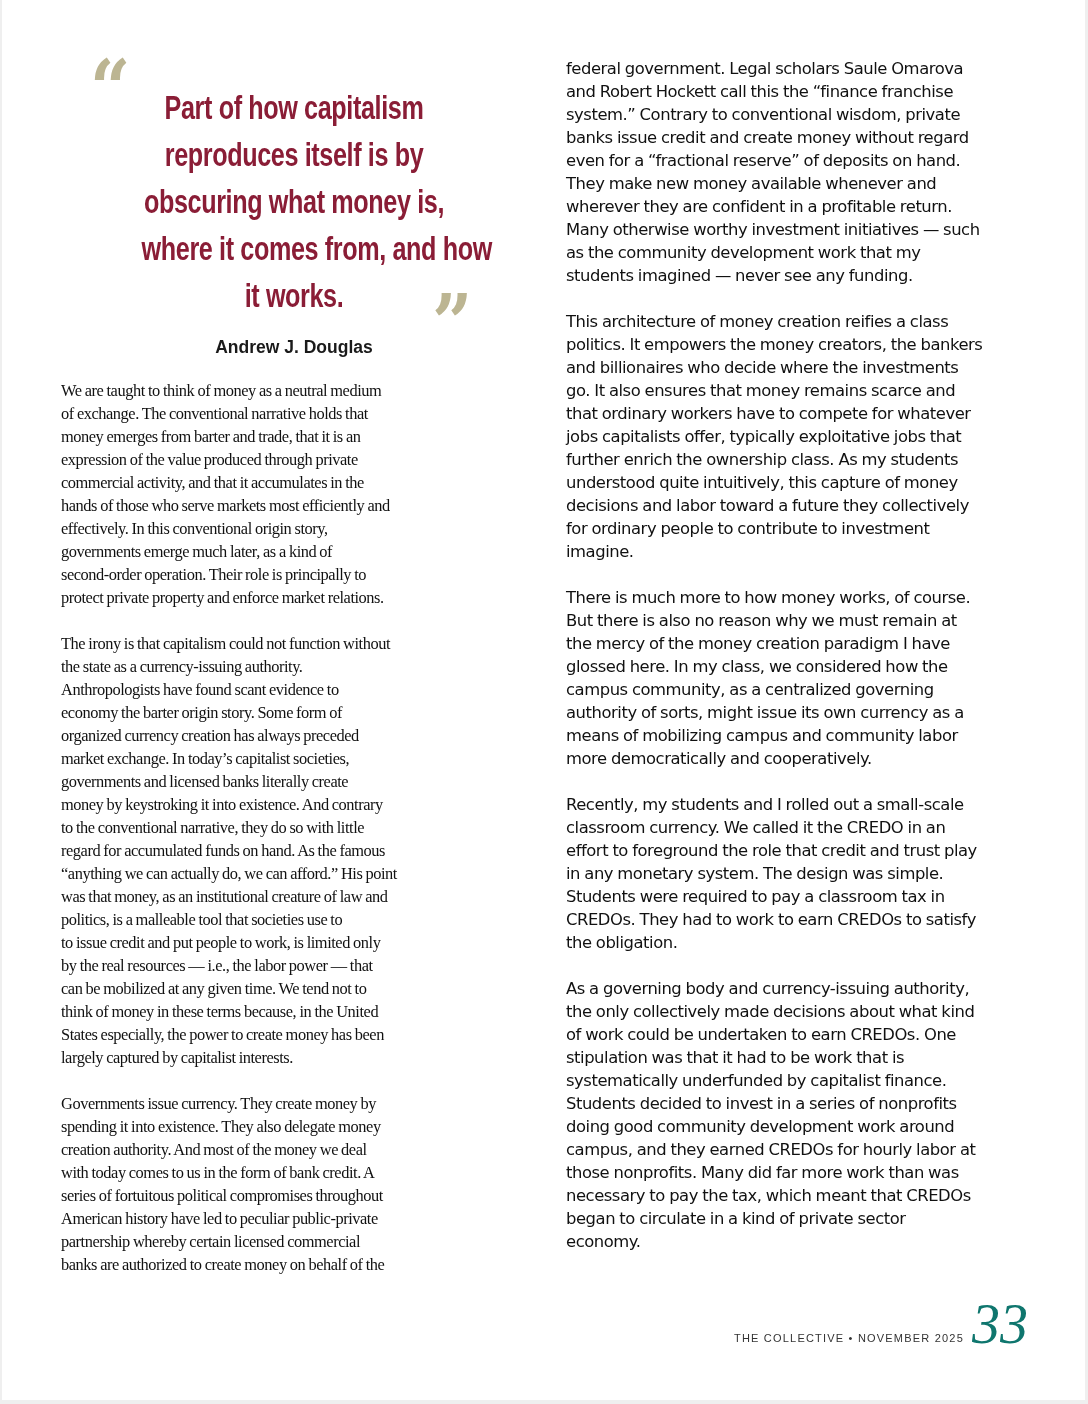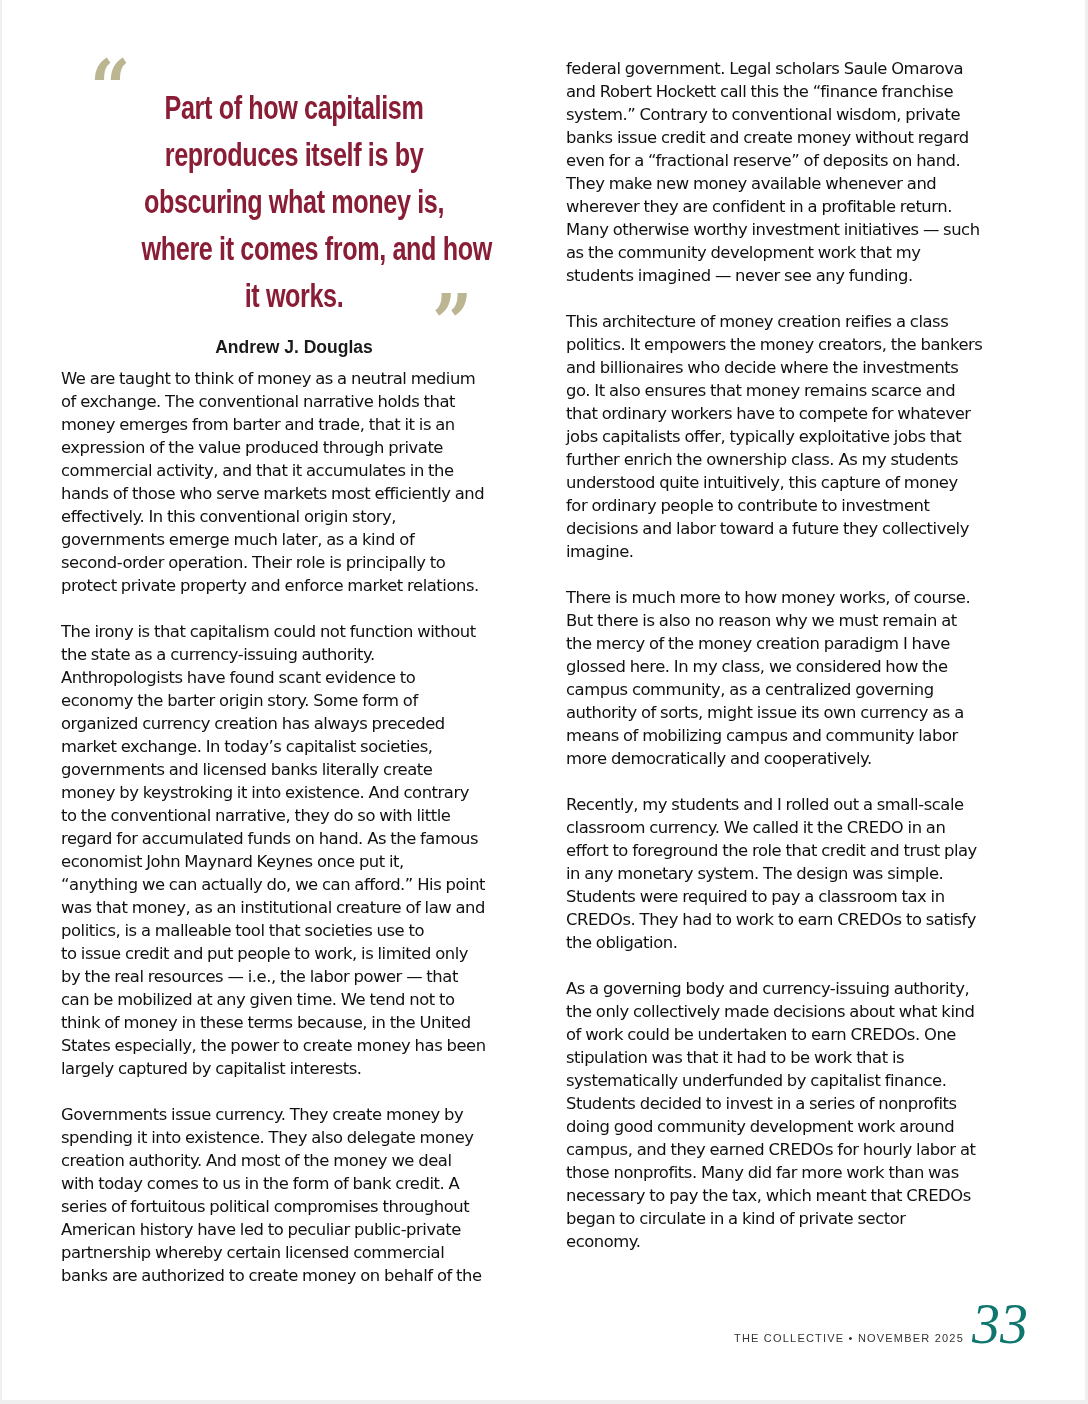--- a/index.html
+++ b/index.html
@@ -86,22 +86,23 @@
       position: absolute;
       font-family: "DejaVu Sans", sans-serif;
       font-size: 16.4px;
       line-height: 23px;
       color: #111111;
       letter-spacing: -0.45px;
       word-spacing: -0.5px;
     }
     .col-left {
       left: 59px;
-      top: 367px;
+      top: 379px;
       width: 470px;
+      font-family: Liberation Serif, serif;
     }
     .col-right {
       left: 564px;
       top: 57px;
       width: 470px;
     }
     .col p {
       margin: 0 0 23px 0;
     }
     .col p span.ln {
@@ -164,21 +165,20 @@
         <span class="ln">The irony is that capitalism could not function without</span>
         <span class="ln">the state as a currency-issuing authority.</span>
         <span class="ln">Anthropologists have found scant evidence to</span>
         <span class="ln">economy the barter origin story. Some form of</span>
         <span class="ln">organized currency creation has always preceded</span>
         <span class="ln">market exchange. In today’s capitalist societies,</span>
         <span class="ln">governments and licensed banks literally create</span>
         <span class="ln">money by keystroking it into existence. And contrary</span>
         <span class="ln">to the conventional narrative, they do so with little</span>
         <span class="ln">regard for accumulated funds on hand. As the famous</span>
-        <span class="ln">economist John Maynard Keynes once put it,</span>
         <span class="ln">“anything we can actually do, we can afford.” His point</span>
         <span class="ln">was that money, as an institutional creature of law and</span>
         <span class="ln">politics, is a malleable tool that societies use to</span>
         <span class="ln">to issue credit and put people to work, is limited only</span>
         <span class="ln">by the real resources — i.e., the labor power — that</span>
         <span class="ln">can be mobilized at any given time. We tend not to</span>
         <span class="ln">think of money in these terms because, in the United</span>
         <span class="ln">States especially, the power to create money has been</span>
         <span class="ln">largely captured by capitalist interests.</span>
       </p>
@@ -208,22 +208,22 @@
       </p>
       <p>
         <span class="ln">This architecture of money creation reifies a class</span>
         <span class="ln">politics. It empowers the money creators, the bankers</span>
         <span class="ln">and billionaires who decide where the investments</span>
         <span class="ln">go. It also ensures that money remains scarce and</span>
         <span class="ln">that ordinary workers have to compete for whatever</span>
         <span class="ln">jobs capitalists offer, typically exploitative jobs that</span>
         <span class="ln">further enrich the ownership class. As my students</span>
         <span class="ln">understood quite intuitively, this capture of money</span>
+        <span class="ln">decisions and labor toward a future they collectively</span>
         <span class="ln">for ordinary people to contribute to investment</span>
-        <span class="ln">decisions and labor toward a future they collectively</span>
         <span class="ln">imagine.</span>
       </p>
       <p>
         <span class="ln">There is much more to how money works, of course.</span>
         <span class="ln">But there is also no reason why we must remain at</span>
         <span class="ln">the mercy of the money creation paradigm I have</span>
         <span class="ln">glossed here. In my class, we considered how the</span>
         <span class="ln">campus community, as a centralized governing</span>
         <span class="ln">authority of sorts, might issue its own currency as a</span>
         <span class="ln">means of mobilizing campus and community labor</span>

